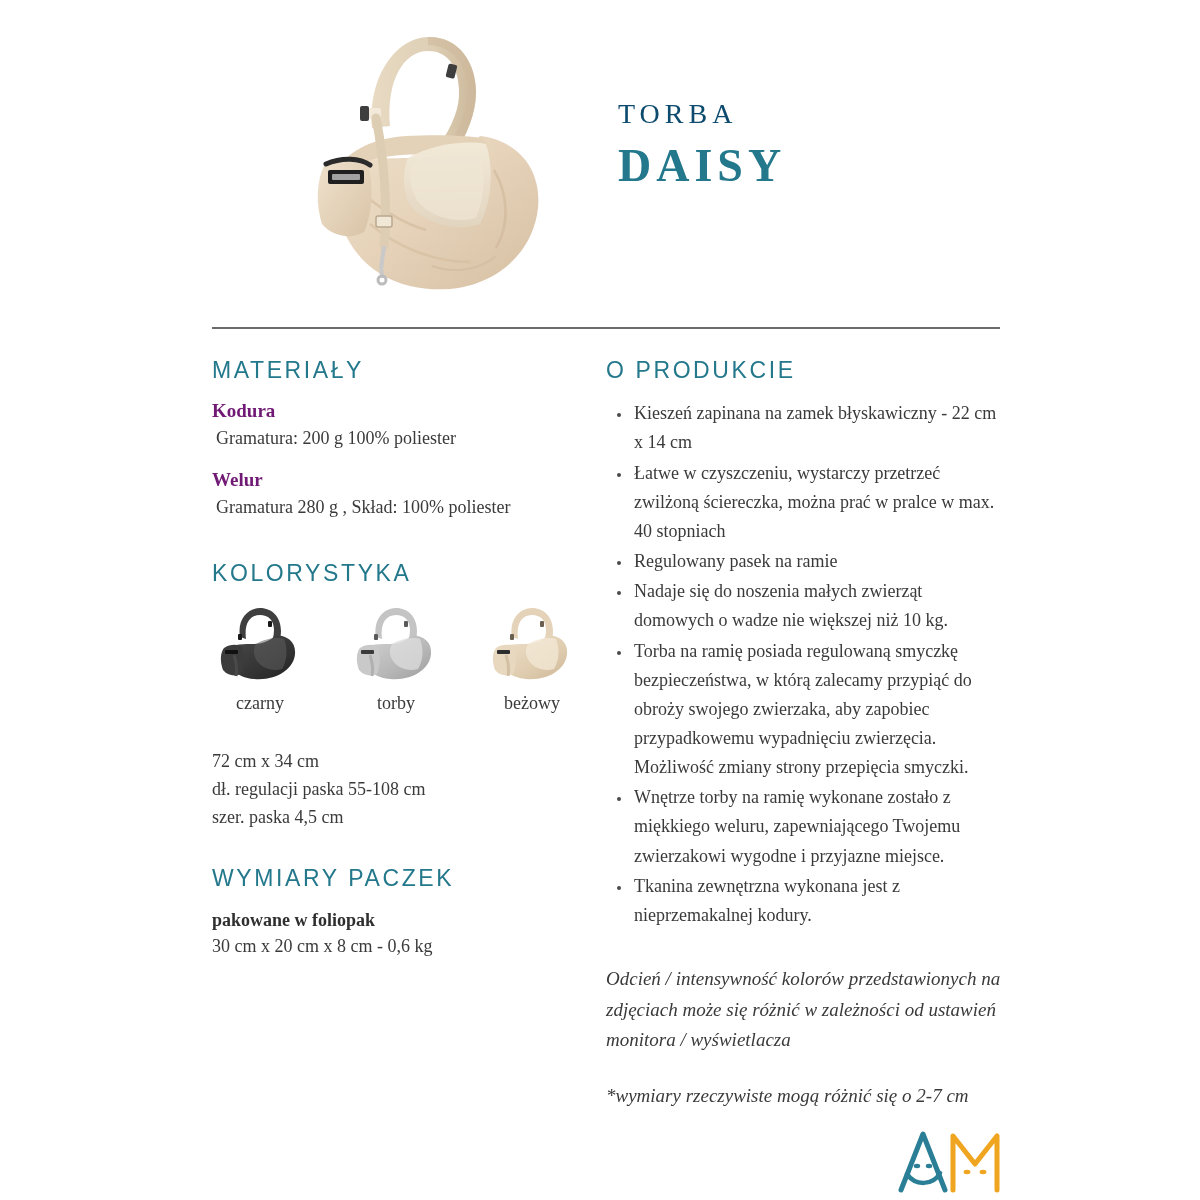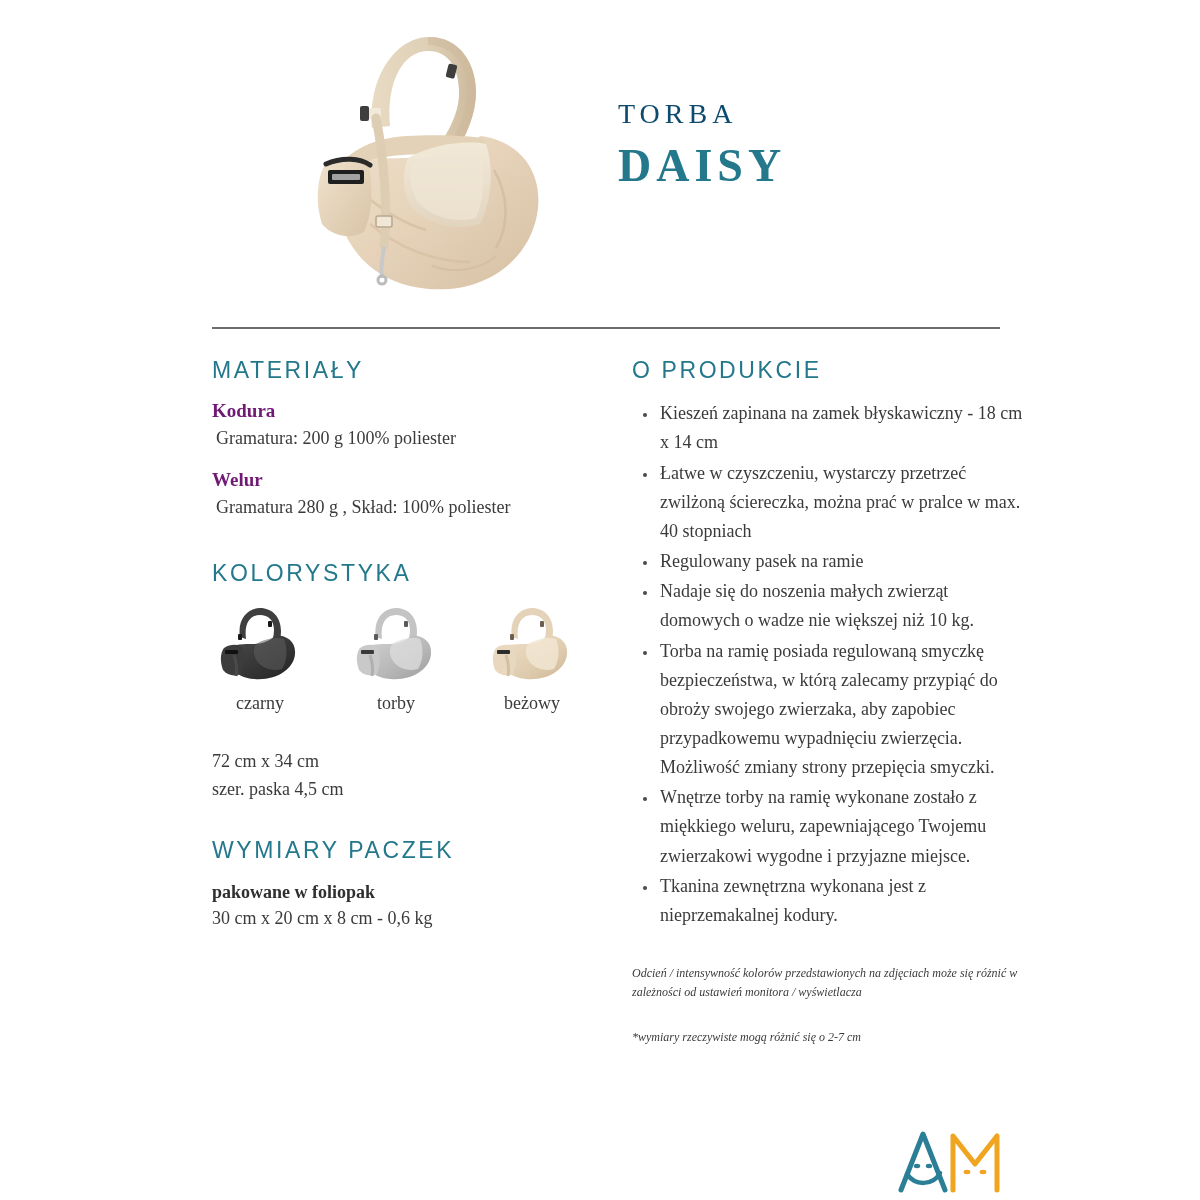--- a/index.html
+++ b/index.html
@@ -61,21 +61,21 @@
   }
 
   
   #col-left {
     position: absolute;
     left: 212px; top: 358px;
     width: 360px;
   }
   #col-right {
     position: absolute;
-    left: 632px; top: 358px;
+    left: 606px; top: 358px;
     width: 400px;
   }
 
   h2.section-head {
     font-family: "Liberation Sans", sans-serif;
     font-size: 23px;
     font-weight: normal;
     letter-spacing: 2.6px;
     color: #24788c;
     margin: 0 0 16px 0;
@@ -161,21 +161,21 @@
     left: 11px;
     top: 14px;
     width: 4px; height: 4px;
     border-radius: 50%;
     background: #4a4a4a;
   }
 
   .note {
     font-family: "Liberation Serif", serif;
     font-style: italic;
-    font-size: 12px;
+    font-size: 19px;
     color: #3a3a3a;
     line-height: 1.6;
     margin: 0;
   }
   #note1 { margin-top: 34px; }
   #note2 { margin-top: 26px; }
 
   
   #logo {
     position: absolute;
@@ -360,36 +360,37 @@
         </svg>
       </div>
       <div class="swatch-label">beżowy</div>
     </div>
 
   </div>
 
   <div class="block-gap-md"></div>
 
   <div class="dim-line">72 cm x 34 cm</div>
+  <div class="dim-line">dł. regulacji paska 55-108 cm</div>
   <div class="dim-line">szer. paska 4,5 cm</div>
 
   <div class="block-gap-md"></div>
 
   <h2 class="section-head">WYMIARY PACZEK</h2>
   <div class="pack-name">pakowane w foliopak</div>
   <div class="dim-line">30 cm x 20 cm x 8 cm - 0,6 kg</div>
 
 </div>
 
 <div id="col-right">
 
   <h2 class="section-head">O PRODUKCIE</h2>
 
   <ul class="prod-list">
-    <li>Kieszeń zapinana na zamek błyskawiczny  - 18 cm x 14 cm</li>
+    <li>Kieszeń zapinana na zamek błyskawiczny  - 22 cm x 14 cm</li>
     <li>Łatwe w czyszczeniu, wystarczy przetrzeć zwilżoną ściereczka, można prać w pralce w max. 40 stopniach</li>
     <li>Regulowany pasek na ramie</li>
     <li>Nadaje się do noszenia małych zwierząt domowych o wadze nie większej niż 10 kg.</li>
     <li>Torba na ramię posiada regulowaną smyczkę bezpieczeństwa, w którą zalecamy przypiąć do obroży swojego zwierzaka, aby zapobiec przypadkowemu wypadnięciu zwierzęcia. Możliwość zmiany strony przepięcia smyczki.</li>
     <li>Wnętrze torby na ramię wykonane zostało z miękkiego weluru, zapewniającego Twojemu zwierzakowi wygodne i przyjazne miejsce.</li>
     <li>Tkanina zewnętrzna wykonana jest z nieprzemakalnej kodury.</li>
   </ul>
 
   <p id="note1" class="note">Odcień / intensywność kolorów przedstawionych na zdjęciach może się różnić w zależności od ustawień monitora / wyświetlacza</p>
   <p id="note2" class="note">*wymiary rzeczywiste mogą różnić się o 2-7 cm</p>

